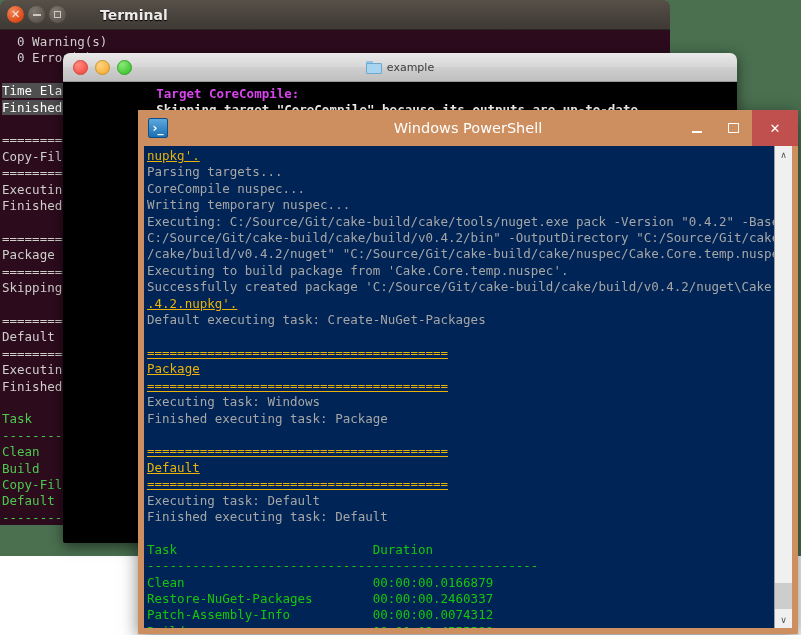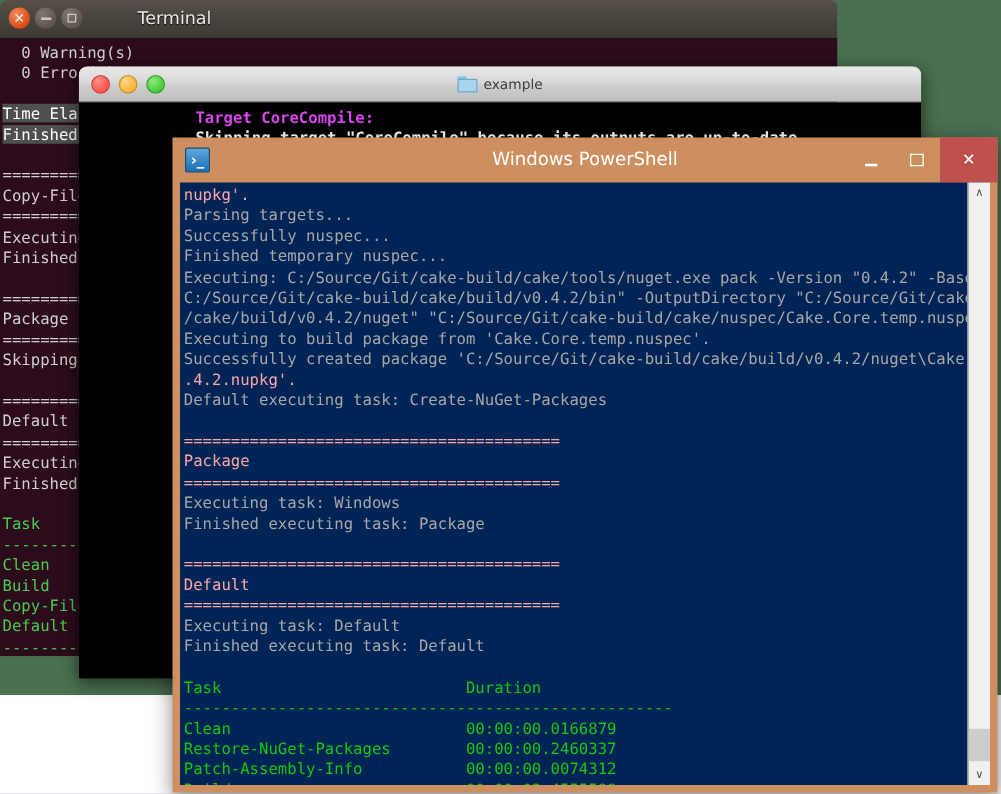--- a/index.html
+++ b/index.html
@@ -35,22 +35,22 @@
     display:flex;align-items:center;justify-content:center;
     font-family:"DejaVu Sans",sans-serif;font-size:11px;line-height:1;
     color:#f2ece6;flex:none;
   }
   .ub-close{background:radial-gradient(circle at 35% 30%,#f08a5d,#dd4814 70%);}
   .ub-min{background:radial-gradient(circle at 35% 30%,#7e7870,#5c564f 70%);}
   .ub-max{background:radial-gradient(circle at 35% 30%,#7e7870,#5c564f 70%);}
   .ub-sq{width:7px;height:7px;border:1px solid #cfc8c0;box-sizing:border-box;}
   .ub-dash{width:8px;height:2px;background:#cfc8c0;}
   .ubuntu-title{
-    font-family:"DejaVu Sans",sans-serif;font-weight:normal;font-size:14px;
-    color:#eceae8;margin-left:40px;text-shadow:0 1px 1px #000;
+    font-family:"DejaVu Sans",sans-serif;font-weight:bold;font-size:14px;
+    color:#eceae8;margin-left:30px;text-shadow:0 1px 1px #000;
   }
   .ubuntu-body{
     position:absolute;left:0;top:30px;width:670px;height:495px;
     background:#2c0b1d;
     color:#d0cfcc;font-size:12.5px;line-height:16.4px;
     white-space:pre;
     padding:4px 0 0 2px;
     box-sizing:border-box;
     overflow:hidden;
   }
@@ -130,21 +130,21 @@
   .ps-content-wrap{
     position:absolute;left:6px;top:36px;width:648px;height:482px;
     background:#012456;display:flex;
   }
   .ps-body{
     flex:1;min-width:0;overflow:hidden;
     color:#d8d8d8;font-size:12.5px;line-height:16.4px;white-space:pre;
     padding:2px 0 0 3px;box-sizing:border-box;
   }
   .ps-body .dim{color:#a6a6a6;}
-  .ps-body .wh{color:#fca5a5;}
+  .ps-body .wh{color:#eab308;text-decoration:underline;}
   .ps-body .grn{color:#16c60c;}
   .ps-scroll{
     width:17px;flex:none;background:#f0f0f0;border-left:1px solid #a0a0a0;
     display:flex;flex-direction:column;position:relative;
   }
   .ps-arrow{
     height:17px;display:flex;align-items:center;justify-content:center;
     font-family:"DejaVu Sans",sans-serif;font-size:9px;color:#505050;
   }
   .ps-arrow-dn{position:absolute;bottom:0;left:0;width:17px;}
@@ -262,22 +262,22 @@
         </div>
       <div class="ps-ctl">
           <div class="ps-max-glyph"></div>
         </div>
       <div class="ps-ctl ps-close">✕</div>
     </div>
   </div>
   <div class="ps-content-wrap">
     <div class="ps-body" id="ps-out"><span class="wh">nupkg'.</span>
 <span class="dim">Parsing targets...</span>
-<span class="dim">Successfully nuspec...</span>
-<span class="dim">Finished temporary nuspec...</span>
+<span class="dim">CoreCompile nuspec...</span>
+<span class="dim">Writing temporary nuspec...</span>
 <span class="dim">Executing: C:/Source/Git/cake-build/cake/tools/nuget.exe pack -Version "0.4.2" -BasePath "</span>
 <span class="dim">C:/Source/Git/cake-build/cake/build/v0.4.2/bin" -OutputDirectory "C:/Source/Git/cake-build</span>
 <span class="dim">/cake/build/v0.4.2/nuget" "C:/Source/Git/cake-build/cake/nuspec/Cake.Core.temp.nuspec"</span>
 <span class="dim">Executing to build package from 'Cake.Core.temp.nuspec'.</span>
 <span class="dim">Successfully created package 'C:/Source/Git/cake-build/cake/build/v0.4.2/nuget\Cake.Core.0</span>
 <span class="wh">.4.2.nupkg'.</span>
 <span class="dim">Default executing task: Create-NuGet-Packages</span>
 <span class="dim"></span>
 <span class="wh">========================================</span>
 <span class="wh">Package</span>

